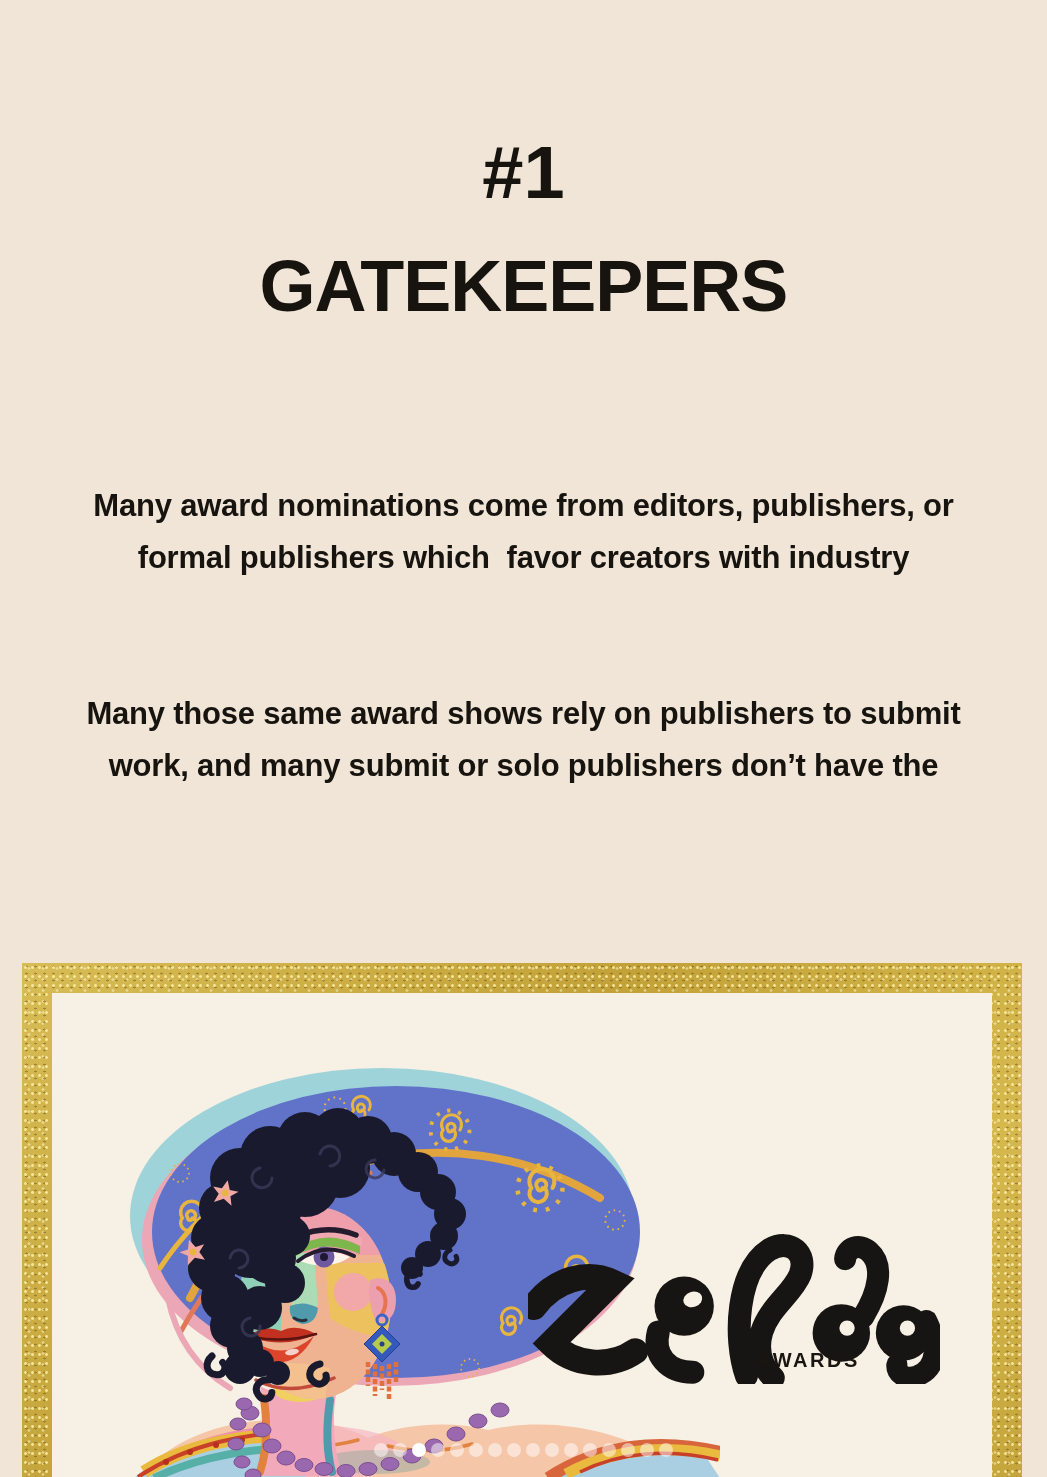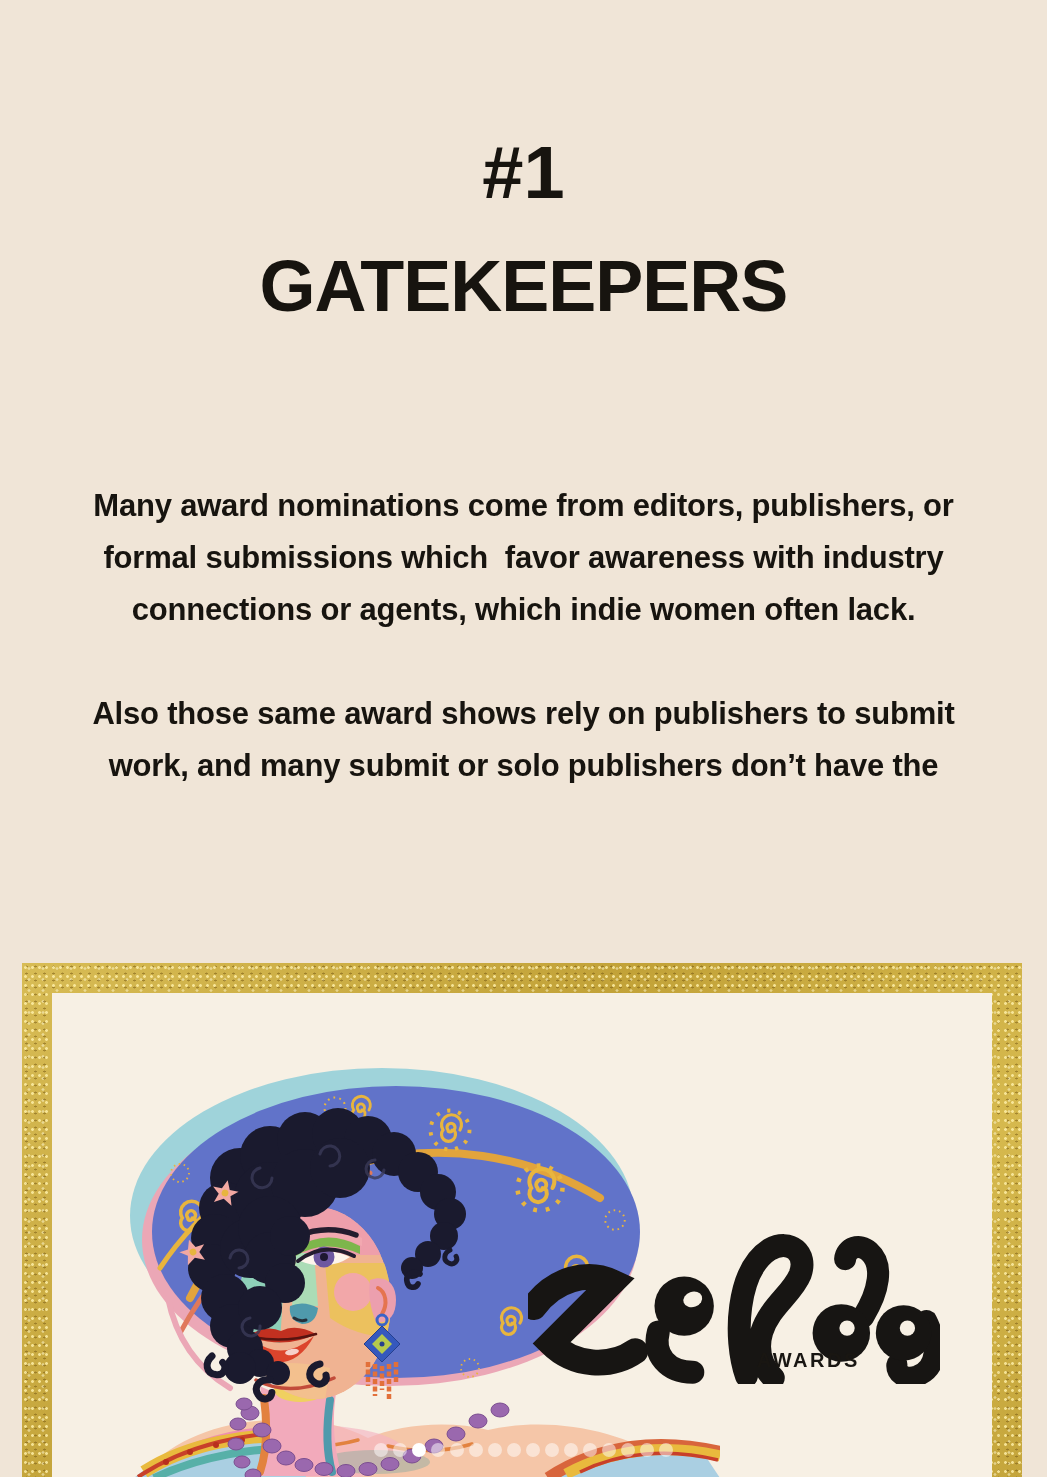--- a/index.html
+++ b/index.html
@@ -46,26 +46,25 @@
   .dot{width:14px;height:14px;border-radius:50%;display:inline-block;}
 </style>
 </head>
 <body>
 
 <div class="abs headline headline-number">#1</div>
 <div class="abs headline headline-title">GATEKEEPERS</div>
 
 <div class="abs para para-1">
   <div class="para-line">Many award nominations come from editors, publishers, or</div>
-  <div class="para-line">formal submissions which  favor awareness with industry</div>
-  <div class="para-line">connections or agents, which indie women often lack.</div>
+  <div class="para-line">formal publishers which  favor creators with industry</div>
 </div>
 
 <div class="abs para para-2">
-  <div class="para-line">Also those same award shows rely on publishers to submit</div>
+  <div class="para-line">Many those same award shows rely on publishers to submit</div>
   <div class="para-line">work, and many submit or solo publishers don’t have the</div>
 </div>
 
 <div class="abs frame">
   <div class="frame-inner"></div>
 </div>
 
 <svg class="abs illustration" viewBox="0 0 600 410" xmlns="http://www.w3.org/2000/svg" role="img" aria-label="Colorful abstract portrait of a woman in a blue patterned headwrap with curly black hair, tassel earring and purple bead necklace">
   <defs>
     <clipPath id="faceClip">

